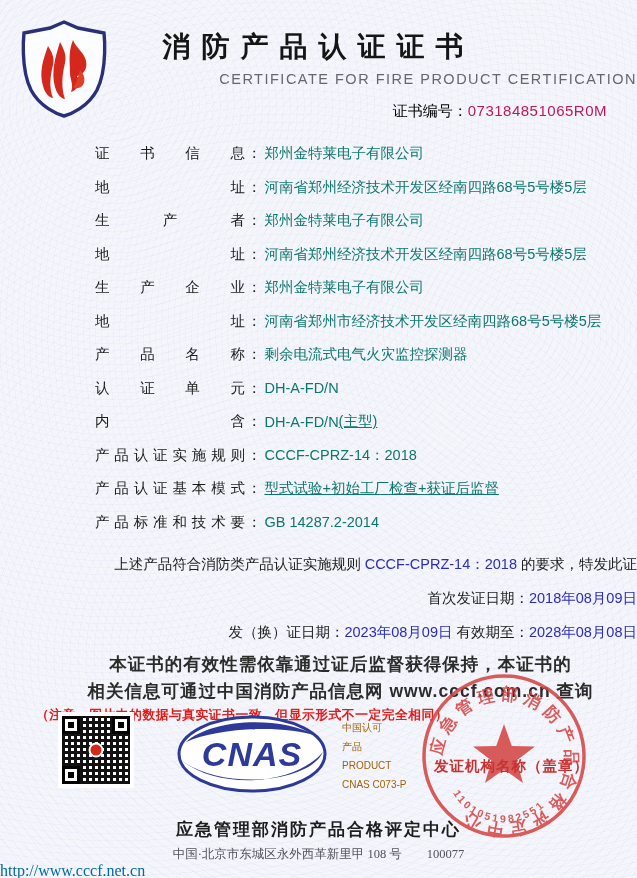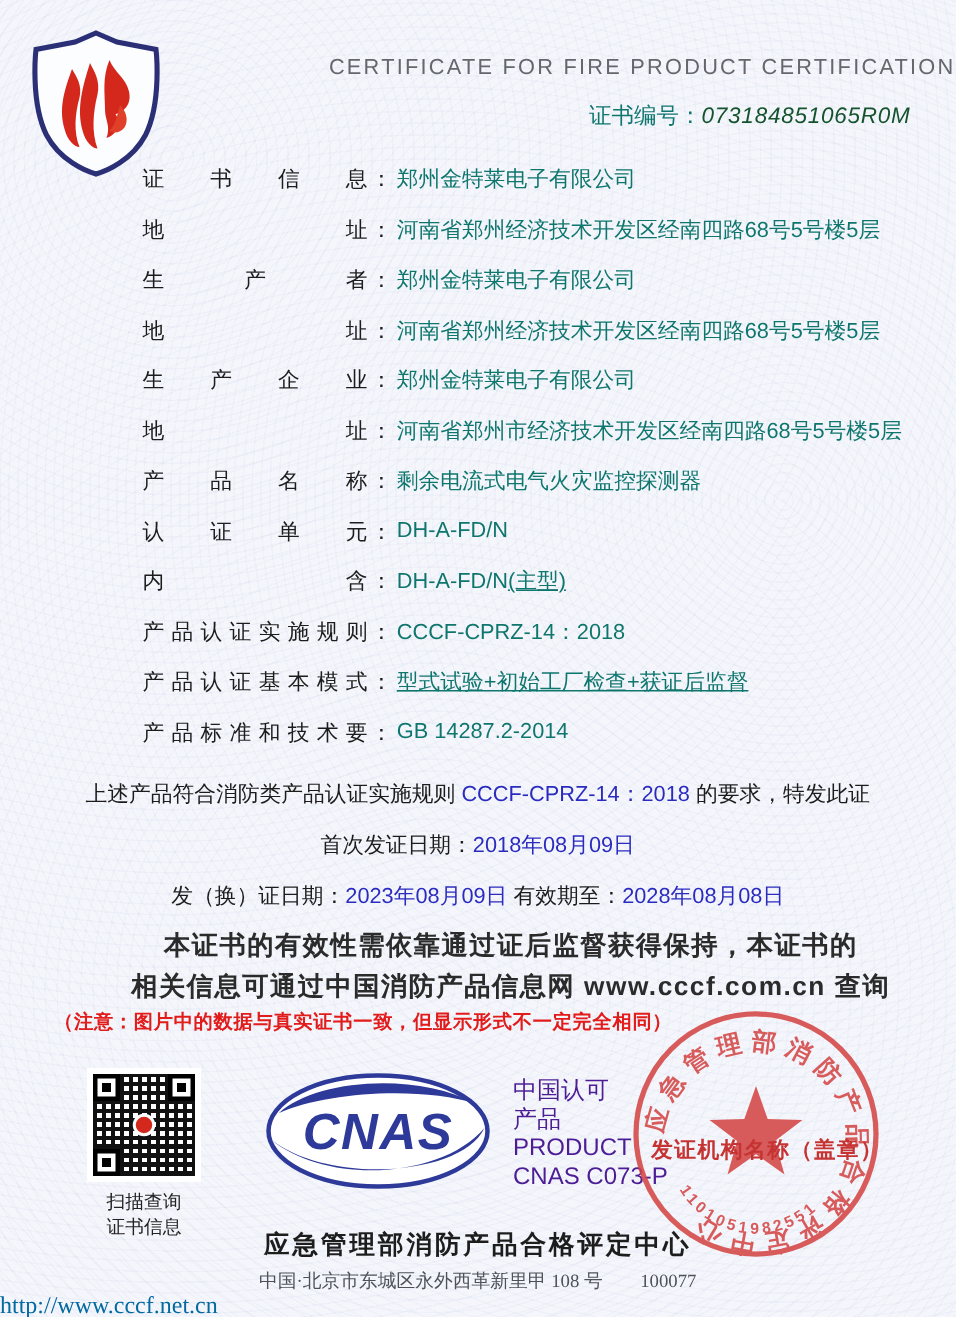--- a/index.html
+++ b/index.html
@@ -18,31 +18,31 @@
   .header{ position:relative; padding-top:30px; }
   .logo{ position:absolute; left:18px; top:18px; width:92px; height:100px; }
   .title{
     text-align:center; font-size:28px; font-weight:bold; letter-spacing:11px;
     color:#151515; line-height:34px; font-family:"Liberation Serif","DejaVu Serif",serif;
   }
   .subtitle{
     text-align:right; margin-top:7px; font-size:14.5px; color:#65676c; letter-spacing:1.5px;
   }
   .certno-line{ margin-top:15px; text-align:right; padding-right:30px; font-size:15px; }
-  .certno-label{ color:#0f766e; }
-  .certno-value{ color:#14532d; letter-spacing:0.5px;font-style:italic; }
+  .certno-label{ color:#000000; }
+  .certno-value{ color:#be185d; letter-spacing:0.5px; }
 
   .fields{ margin:16px 0 0 95px; }
   .f-row{ height:33.5px; display:flex; align-items:center; font-size:14.5px; }
   .f-label{ width:150px; display:inline-block; text-align:justify; text-align-last:justify; color:#1c1c1c; }
   .f-colon{ margin:0 3px 0 2px; color:#1c1c1c; }
   .f-value{ color:#0f766e; }
   .f-value.u{ text-decoration:underline; }
 
-  .center-line{ text-align:center; font-size:14.5px; line-height:20px; }
+  .center-line{ text-align:right; font-size:14.5px; line-height:20px; }
   .statement{ margin-top:15px; }
   .blue{ color:#2b2bc0; }
   .first-date{ margin-top:14px; }
   .issue-date{ margin-top:14px; }
 
   .notice{ margin-top:9px; text-align:center; font-size:17.5px; font-weight:bold;
            color:#2b2b2b; line-height:26.5px; letter-spacing:1px;margin-left:44px; }
   .red-note{ margin:3px 0 0 36px; font-size:12.8px; font-weight:bold; color:#e21b1b; letter-spacing:0.5px; }
 
   .qr-block{ position:absolute; left:50px; top:712px; width:92px; text-align:center; }
@@ -53,21 +53,21 @@
       repeating-linear-gradient(90deg,#111 0 3px,#fff 3px 6px); }
   .fnd{ position:absolute; width:18px; height:18px; border:3px solid #000; background:#fff; }
   .fnd::after{ content:""; position:absolute; left:3px; top:3px; width:6px; height:6px; background:#000; }
   .fnd.tl{ left:4px; top:4px; } .fnd.tr{ right:4px; top:4px; } .fnd.bl{ left:4px; bottom:4px; }
   .qr-center{ position:absolute; left:50%; top:50%; width:15px; height:15px; border-radius:50%;
     background:#d5281c; border:2px solid #fff; transform:translate(-50%,-50%); }
   .qr-caption{ margin-top:5px; font-size:12.5px; color:#222; line-height:17px; }
 
   .cnas-block{ position:absolute; left:176px; top:714px; display:flex; align-items:flex-start; }
   .cnas-logo{ width:152px; height:80px; }
-  .cnas-text{ margin-left:14px; padding-top:4px; font-size:16px; color:#4c1d95; line-height:19px; }
+  .cnas-text{ margin-left:14px; padding-top:4px; font-size:10px; color:#a16207; line-height:19px; }
 
   .seal{ position:absolute; left:418px; top:670px; width:172px; height:172px; opacity:0.87; }
   .seal-overlay{ position:absolute; left:424px; top:757px; width:175px; text-align:center;
     font-size:14.5px; color:#c63333; letter-spacing:1px;
     font-family:"Liberation Serif","DejaVu Serif",serif; font-weight:bold; }
 
   .issuer{ position:absolute; left:0; top:818px; width:100%; text-align:center;
     font-size:17px; font-weight:bold; color:#1d1d1d; letter-spacing:2px; }
   .addr{ position:absolute; left:0; top:846px; width:100%; text-align:center;
     font-size:12.5px; color:#4e5258; font-family:"Liberation Serif","DejaVu Serif",serif; }
@@ -78,20 +78,21 @@
 <body>
 
 <div class="header">
   <svg class="logo" viewBox="0 0 92 100">
     <path d="M46,4 L60,10 86,15 C86,15 90,50 79,72 C70,89 53,96 46,98 C39,96 22,89 13,72 C2,50 6,15 6,15 L32,10 Z" fill="#fcfdff" stroke="#2b3076" stroke-width="3.4"></path>
     <path d="M30,28 C25,42 21,54 25,68 C27,76 32,80 35,80 C31,70 32,58 35,47 C37,39 33,33 30,28 Z" fill="#d5281c"></path>
     <path d="M42,24 C37,40 33,54 37,69 C39,77 44,81 47,81 C43,70 44,57 47,45 C49,36 45,30 42,24 Z" fill="#d5281c"></path>
     <path d="M55,22 C58,30 66,34 68,43 C70,52 64,57 59,58 C63,64 60,72 53,74 C56,66 52,62 52,55 C52,44 50,34 55,22 Z" fill="#d5281c"></path>
     <path d="M62,52 C66,56 68,62 65,67 C62,71 57,71 55,69 C59,66 60,59 62,52 Z" fill="#e0402a"></path>
   </svg>
+  <div class="title">消防产品认证证书</div>
   <div class="subtitle">CERTIFICATE FOR FIRE PRODUCT CERTIFICATION</div>
   <div class="certno-line">
     <span class="certno-label">证书编号：</span><span class="certno-value">073184851065R0M</span>
   </div>
 </div>
 
 <div class="fields">
   <div class="f-row">
     <span class="f-label">证书信息</span>
       <span class="f-colon">：</span>
@@ -174,24 +175,20 @@
 
 <div class="red-note">（注意：图片中的数据与真实证书一致，但显示形式不一定完全相同）</div>
 
 <div class="qr-block">
   <div class="qr">
     <div class="qr-noise"></div>
     <div class="fnd tl"></div>
     <div class="fnd tr"></div>
     <div class="fnd bl"></div>
     <div class="qr-center"></div>
-  </div>
-  <div class="qr-caption">
-    <div>扫描查询</div>
-    <div>证书信息</div>
   </div>
 </div>
 
 <div class="cnas-block">
   <svg class="cnas-logo" viewBox="0 0 152 80">
     <ellipse cx="76" cy="40" rx="73" ry="37" fill="#ffffff" stroke="#2e3a99" stroke-width="3"></ellipse>
     <path d="M10,28 C34,6 100,0 142,22 C104,10 42,14 10,28 Z" fill="#2e3a99"></path>
     <path d="M5,46 C42,76 118,72 147,38 C132,70 44,76 5,46 Z" fill="#2e3a99"></path>
     <text x="76" y="52" text-anchor="middle" font-size="34" font-weight="bold" font-style="italic" fill="#2e3a99" letter-spacing="1" font-family="Liberation Sans, sans-serif">CNAS</text>
   </svg>

